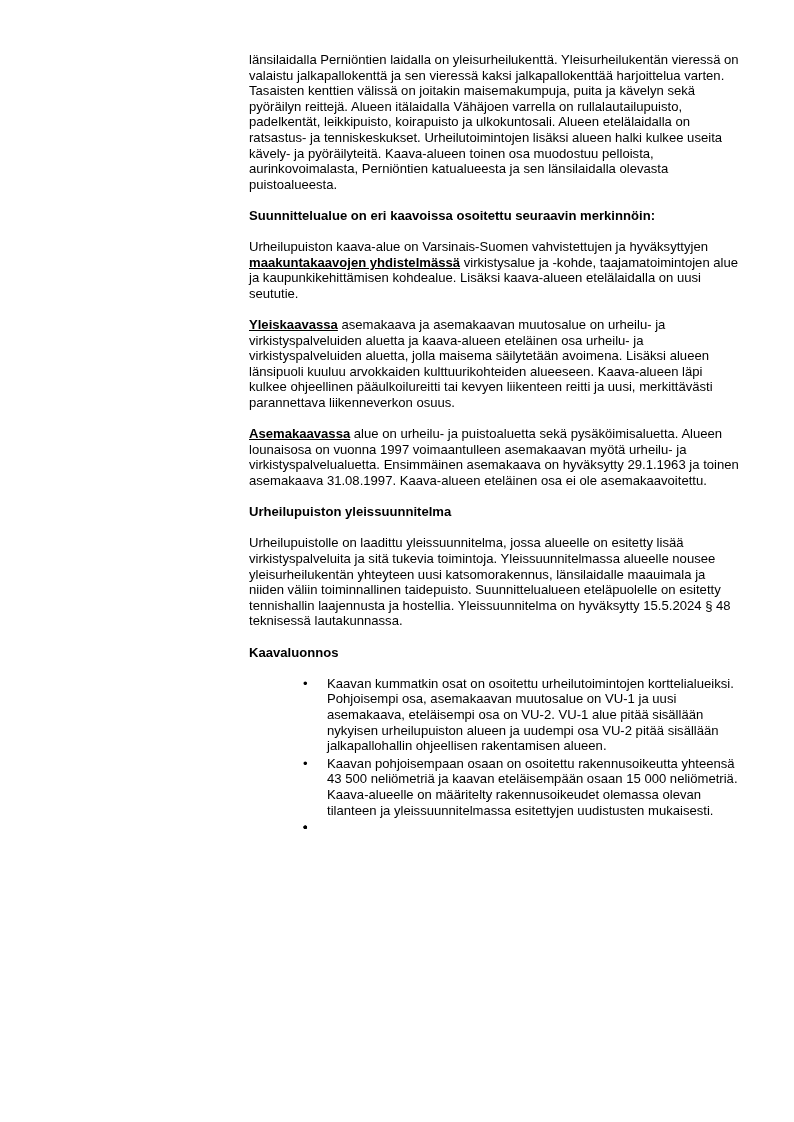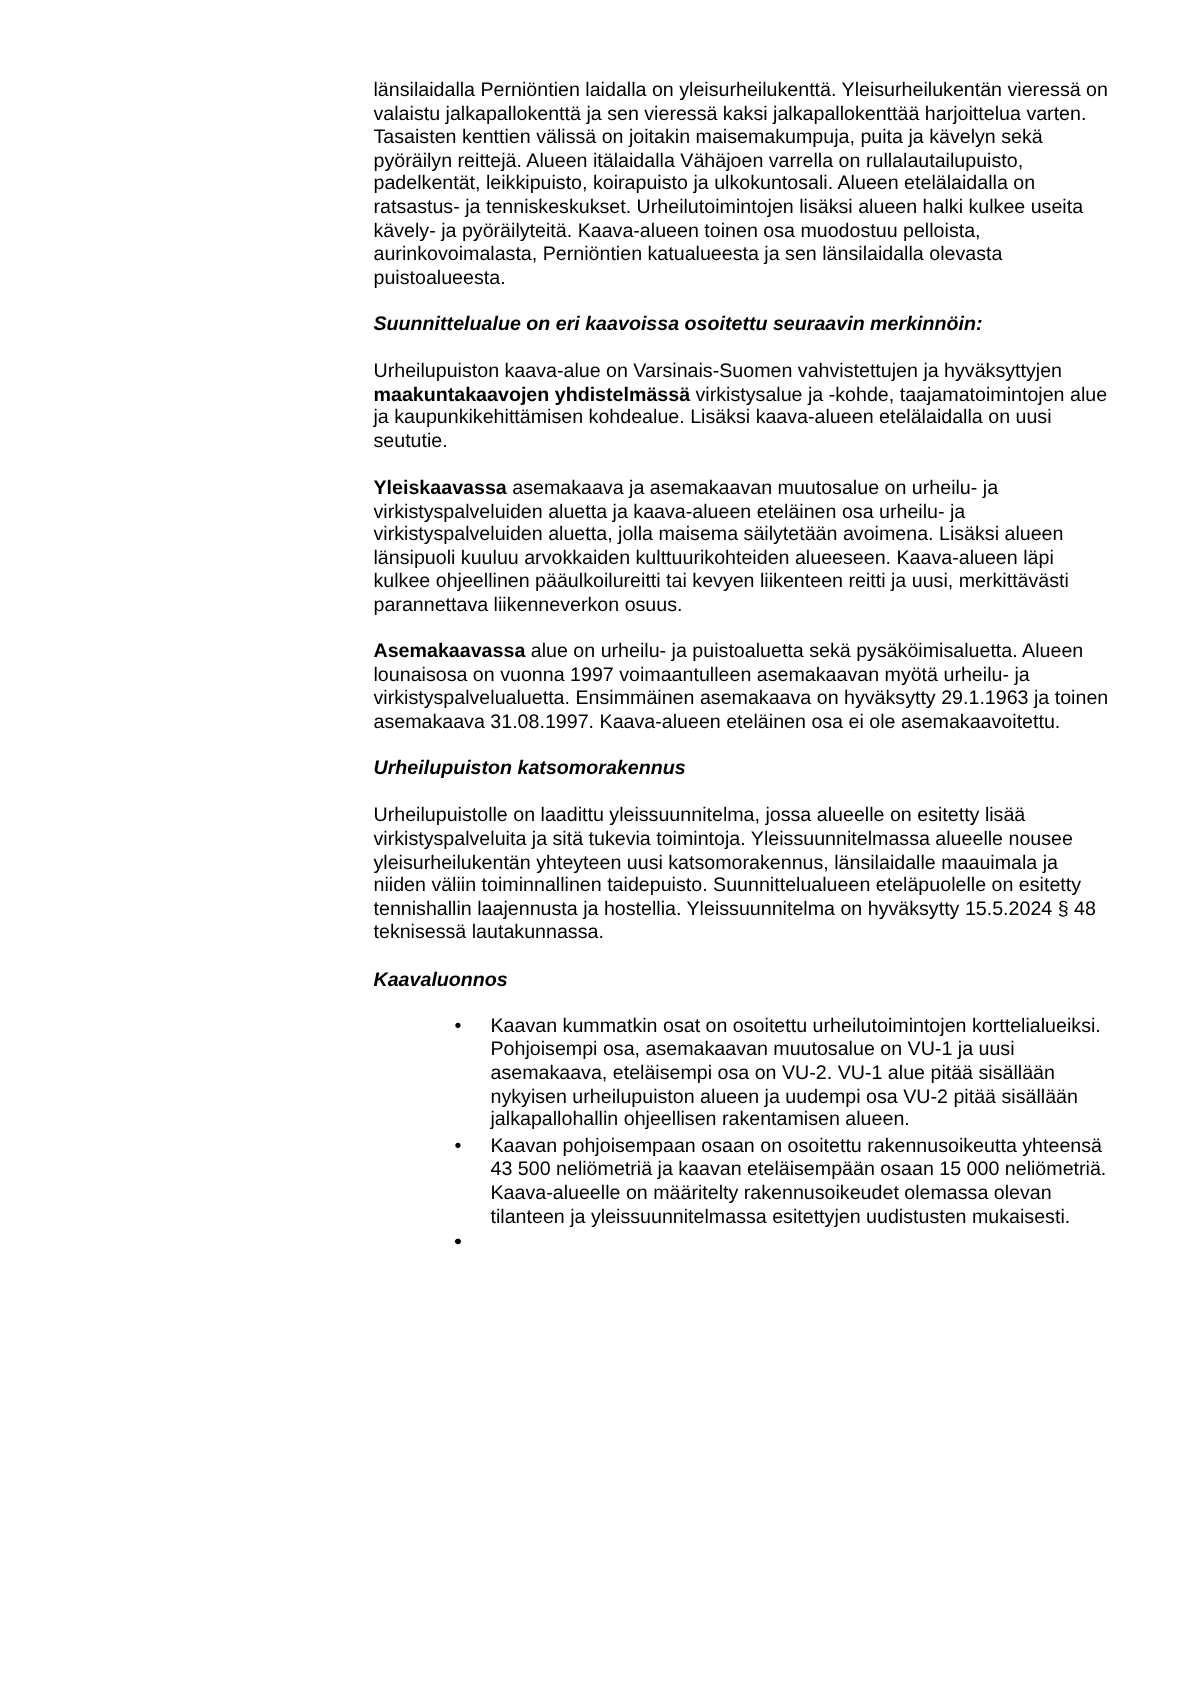--- a/index.html
+++ b/index.html
@@ -3,41 +3,41 @@
 <meta charset="utf-8">
 <style>
   html, body { margin: 0; padding: 0; background: #ffffff; }
   body { width: 794px; height: 1122px; position: relative; overflow: hidden; }
   .page {
     position: absolute; left: 249px; top: 52px; width: 490px;
     font-family: "Liberation Sans", sans-serif;
     font-size: 13.1px; line-height: 15.6px; color: #000;
   }
   p { margin: 0 0 15.6px 0; }
-  .heading { font-weight: bold; margin: 0 0 15.6px 0; font-style: italic; }
-  b { font-weight: bold; }
+  .heading { font-weight: bold; margin: 0 0 15.6px 0; }
+  b { font-weight: bold; text-decoration: underline; }
   ul { list-style: none; margin: 0; padding: 0; }
   li { position: relative; padding-left: 78px; margin: 0 0 2px 0; }
   .bullet { position: absolute; left: 54px; top: 0; }
 </style>
 </head>
 <body>
 
 <div class="page">
   <p>länsilaidalla Perniöntien laidalla on yleisurheilukenttä. Yleisurheilukentän vieressä on valaistu jalkapallokenttä  ja sen vieressä kaksi jalkapallokenttää harjoittelua varten. Tasaisten kenttien välissä on joitakin maisemakumpuja, puita ja kävelyn sekä pyöräilyn reittejä. Alueen itälaidalla Vähäjoen varrella on rullalautailupuisto, padelkentät, leikkipuisto, koirapuisto ja ulkokuntosali. Alueen etelälaidalla on ratsastus- ja tenniskeskukset. Urheilutoimintojen lisäksi alueen halki kulkee useita kävely- ja pyöräilyteitä. Kaava-alueen toinen osa muodostuu pelloista, aurinkovoimalasta, Perniöntien katualueesta ja sen länsilaidalla olevasta puistoalueesta.</p>
 
   <p class="heading">Suunnittelualue on eri kaavoissa osoitettu seuraavin merkinnöin:</p>
 
   <p><span>Urheilupuiston kaava-alue on Varsinais-Suomen vahvistettujen ja hyväksyttyjen </span><b>maakuntakaavojen yhdistelmässä</b><span> virkistysalue ja -kohde, taajamatoimintojen alue ja kaupunkikehittämisen kohdealue. Lisäksi kaava-alueen etelälaidalla on uusi seututie.</span></p>
 
   <p><b>Yleiskaavassa</b><span> asemakaava ja asemakaavan muutosalue on urheilu- ja virkistyspalveluiden aluetta ja kaava-alueen eteläinen osa urheilu- ja virkistyspalveluiden aluetta, jolla maisema säilytetään avoimena. Lisäksi alueen länsipuoli kuuluu arvokkaiden kulttuurikohteiden alueeseen. Kaava-alueen läpi kulkee ohjeellinen pääulkoilureitti tai kevyen liikenteen reitti ja uusi, merkittävästi parannettava liikenneverkon osuus.</span></p>
 
   <p><b>Asemakaavassa</b><span>  alue on urheilu- ja puistoaluetta sekä pysäköimisaluetta. Alueen lounaisosa on vuonna 1997 voimaantulleen asemakaavan myötä urheilu- ja virkistyspalvelualuetta. Ensimmäinen asemakaava on hyväksytty 29.1.1963 ja toinen asemakaava 31.08.1997. Kaava-alueen eteläinen osa ei ole asemakaavoitettu.</span></p>
 
-  <p class="heading">Urheilupuiston katsomorakennus</p>
+  <p class="heading">Urheilupuiston yleissuunnitelma</p>
   <p>Urheilupuistolle on laadittu yleissuunnitelma, jossa alueelle on esitetty lisää virkistyspalveluita ja sitä tukevia toimintoja. Yleissuunnitelmassa alueelle nousee yleisurheilukentän yhteyteen uusi katsomorakennus, länsilaidalle maauimala ja niiden väliin toiminnallinen taidepuisto. Suunnittelualueen eteläpuolelle on esitetty tennishallin laajennusta ja hostellia. Yleissuunnitelma on hyväksytty 15.5.2024 § 48 teknisessä lautakunnassa.</p>
 
   <p class="heading">Kaavaluonnos</p>
   <ul>
     <li><span class="bullet">•</span><span>Kaavan kummatkin osat on osoitettu urheilutoimintojen korttelialueiksi. Pohjoisempi osa, asemakaavan muutosalue on VU-1 ja uusi asemakaava, eteläisempi osa on VU-2. VU-1 alue pitää sisällään nykyisen urheilupuiston alueen ja uudempi osa VU-2 pitää sisällään jalkapallohallin ohjeellisen rakentamisen alueen.</span></li>
     <li><span class="bullet">•</span><span>Kaavan pohjoisempaan osaan on osoitettu rakennusoikeutta yhteensä 43 500 neliömetriä ja kaavan eteläisempään osaan 15 000 neliömetriä. Kaava-alueelle on määritelty rakennusoikeudet olemassa olevan tilanteen ja yleissuunnitelmassa esitettyjen uudistusten mukaisesti.</span></li>
     <li><span class="bullet">•</span></li>
     <li><span class="bullet">•</span></li>
     <li><span class="bullet">•</span></li>
   </ul>

